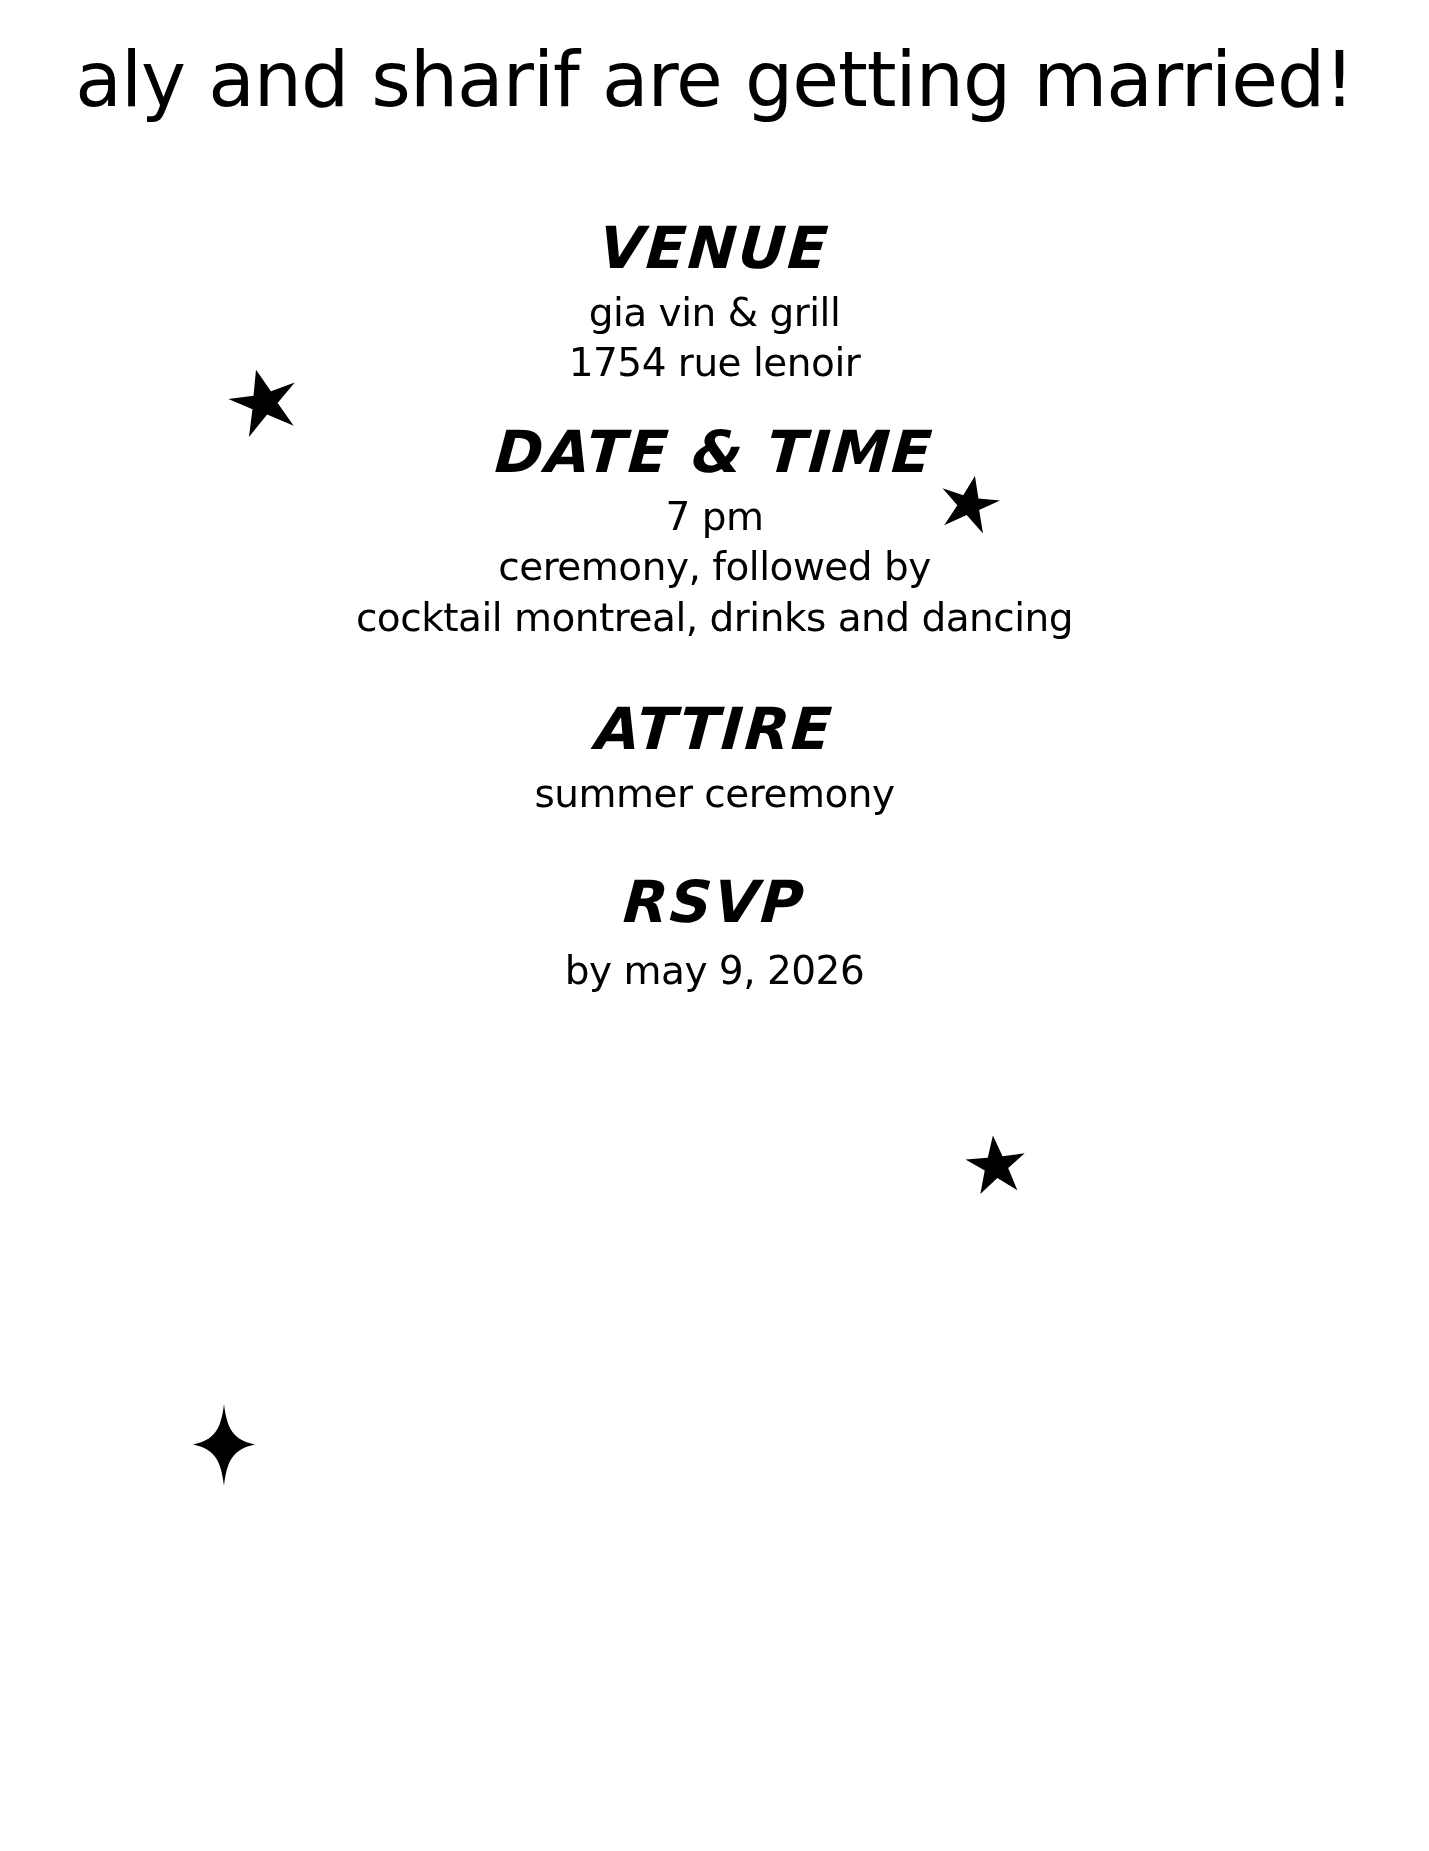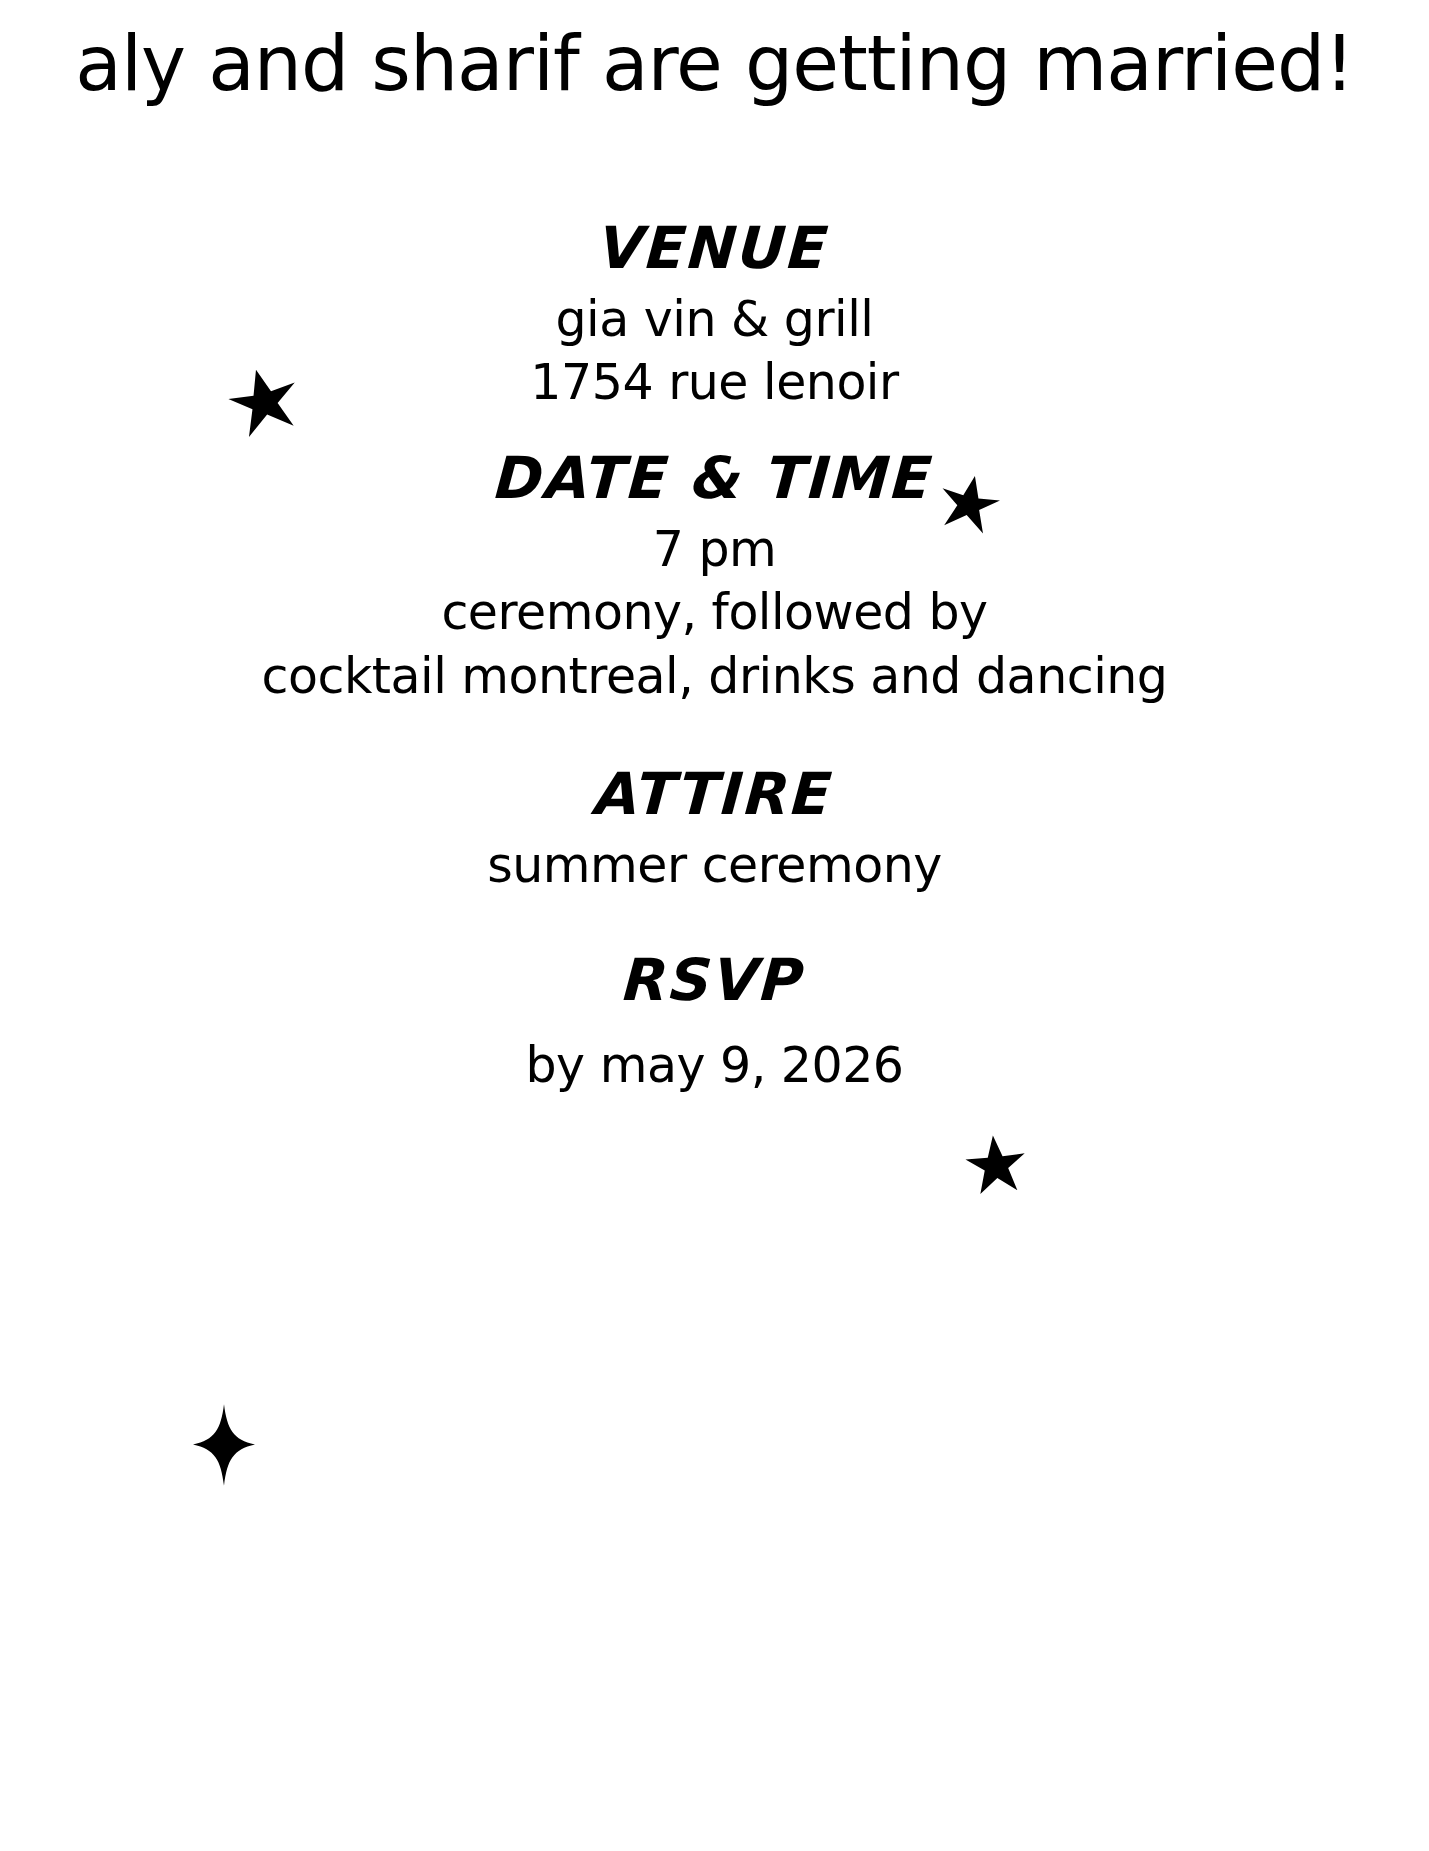--- a/index.html
+++ b/index.html
@@ -18,21 +18,21 @@
 
   .page {
     position: relative;
     width: 1429px;
     height: 1851px;
   }
 
   
   .headline {
     position: absolute;
-    top: 24px;
+    top: 40px;
     left: 0;
     width: 1429px;
     text-align: center;
     font-family: "DejaVu Sans", sans-serif;
     font-size: 76px;
     line-height: 1.05;
     font-weight: 400;
     letter-spacing: -1px;
     color: #000;
     white-space: nowrap;
@@ -58,35 +58,35 @@
     font-size: 58px;
     letter-spacing: 2px;
     line-height: 1.15;
     margin: 0;
     padding: 0;
     transform: skewX(-4deg);
   }
 
   .section-lines {
     font-family: "DejaVu Sans", sans-serif;
-    font-size: 49px;
+    font-size: 39px;
     line-height: 1.30;
     font-weight: 400;
     letter-spacing: -0.5px;
     margin-top: 6px;
   }
 
   .section-lines .line {
     display: block;
   }
 
   .gap-venue { height: 30px; }
   .gap-attire{ height: 52px; }
   .gap-rsvp  { height: 50px; }
-  .rsvp-lines { margin-top: 20px; }
+  .rsvp-lines { margin-top: 10px; }
 
   
   .star {
     position: absolute;
     color: #000;
     line-height: 1;
     user-select: none;
   }
   .star svg { display: block; }
 

